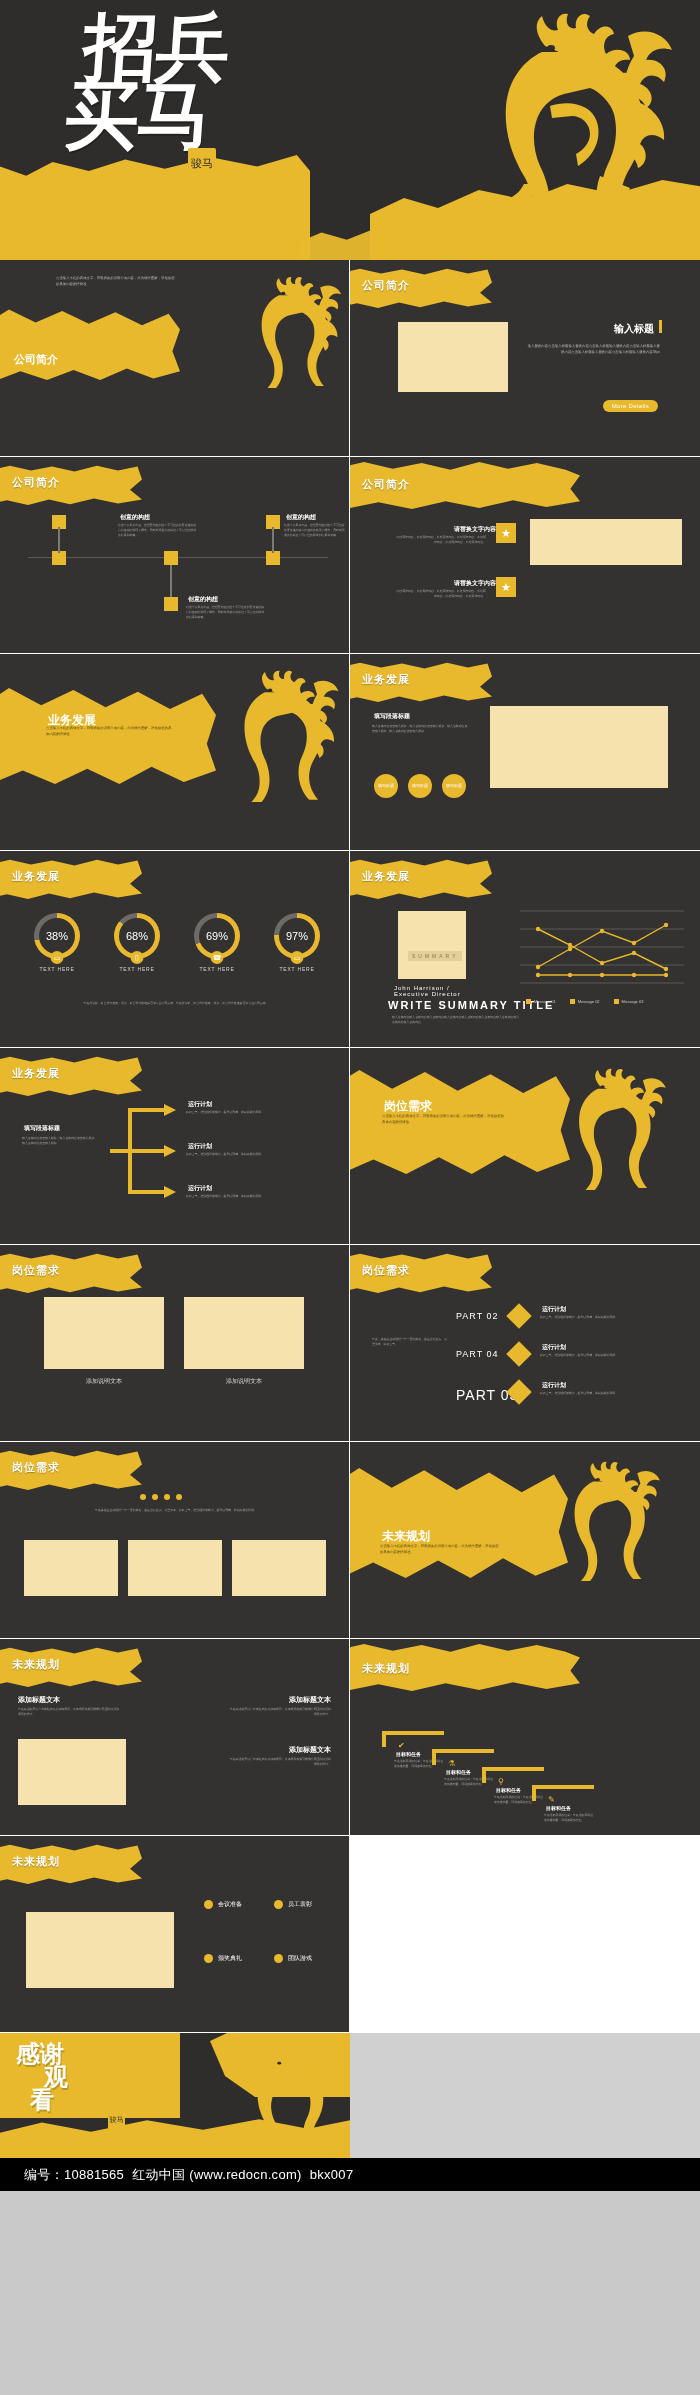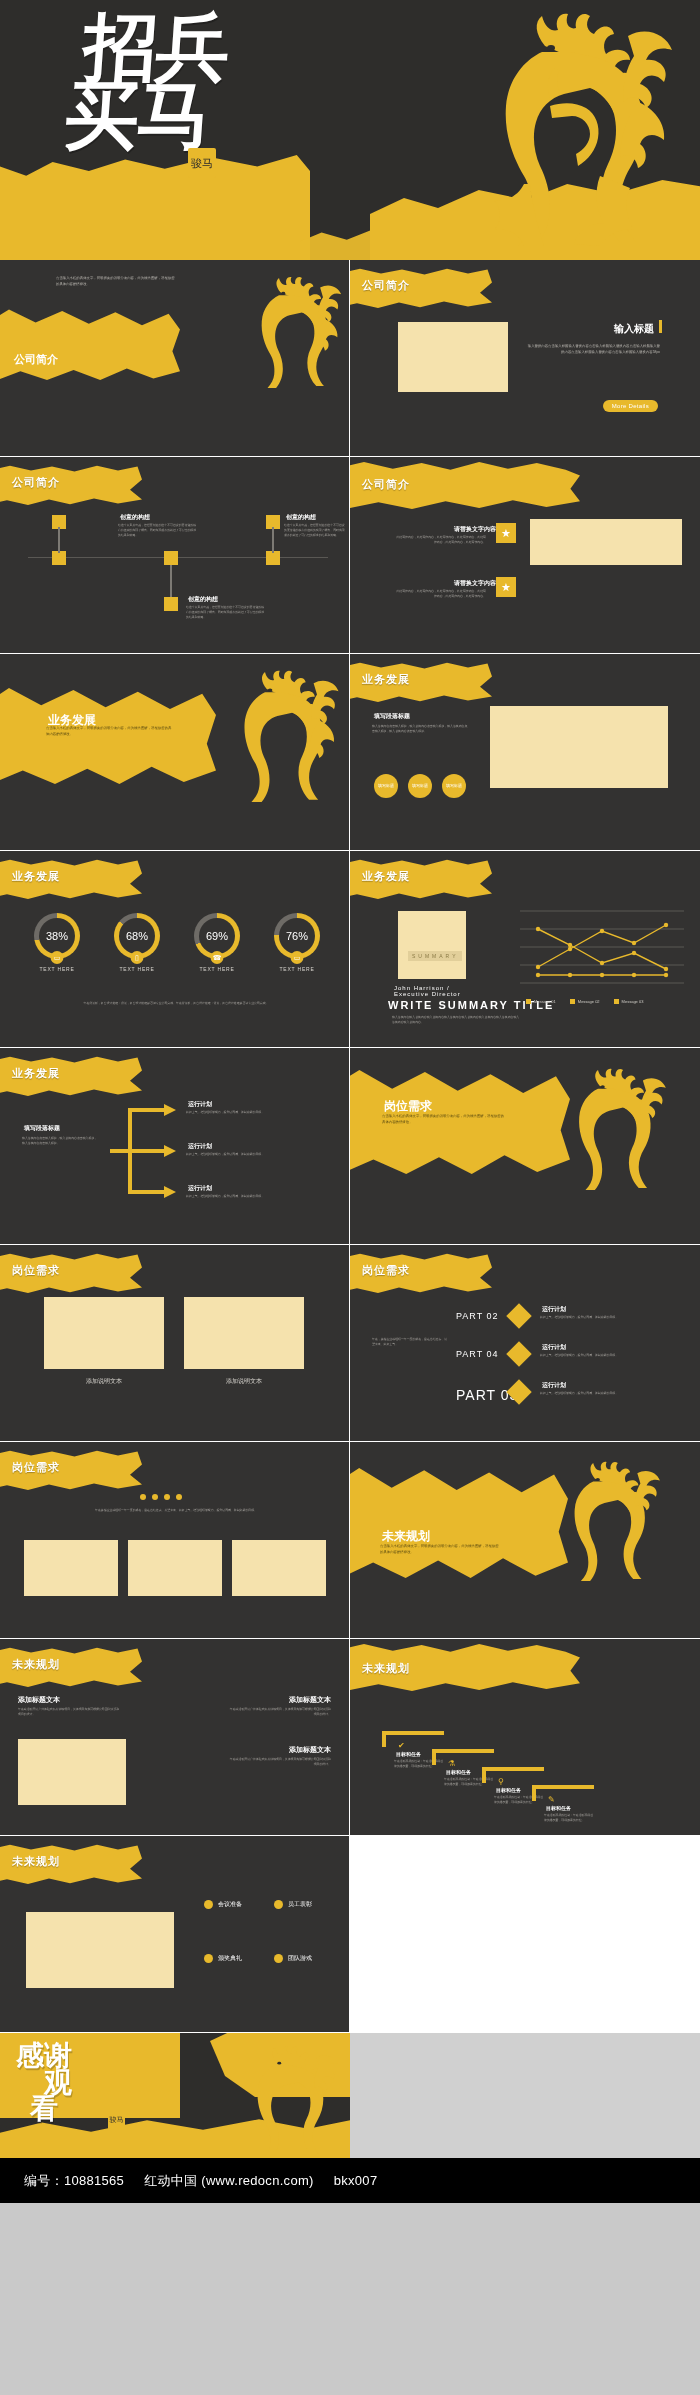--- a/index.html
+++ b/index.html
@@ -112,33 +112,33 @@
     width:350px; height:125px; position:relative; background:#2e2d2b; overflow:hidden;
   }
   .final .ybrush-a { position:absolute; left:-30px; top:-10px; width:210px; height:95px; background:#e8b92c;
     clip-path: polygon(6% 0%,100% 0%,100% 100%,0% 100%,2% 60%,0% 30%); }
   .final .ybrush-b { position:absolute; left:0; bottom:-6px; width:350px; height:52px; background:#e8b92c;
     clip-path: polygon(0% 40%, 12% 20%, 26% 38%, 42% 16%, 58% 34%, 74% 14%, 88% 32%, 100% 16%, 100% 100%, 0% 100%); }
   .final .ybrush-c { position:absolute; right:-10px; top:-6px; width:150px; height:70px; background:#e8b92c;
     clip-path: polygon(0% 20%, 20% 0%, 100% 0%, 100% 100%, 30% 100%, 10% 70%); }
   .thanks {
     position:absolute; left:16px; top:10px; z-index:6; color:#fff;
-    font-family:Liberation Serif, serif; font-weight:700; font-size:28px; line-height:0.95;
+    font-family:Liberation Serif, serif; font-weight:700; font-size:24px; line-height:0.95;
     text-shadow:1px 2px 0 rgba(0,0,0,.2);
   }
   .thanks .t2 { margin-left:28px; }
   .thanks .t3 { margin-left:14px; }
   .seal2 { position:absolute; left:108px; top:78px; width:17px; height:18px; background:#e8b92c;
     color:#2e2d2b; font-size:7px; line-height:18px; text-align:center; z-index:7;
     font-family:"Liberation Serif", serif; }
   .final-right { width:350px; height:125px; background:#d0d0d0; }
 
   .footer {
-    width:700px; height:45px; background:#000; color:#fff;
-    display:flex; align-items:center; padding-left:24px; gap:20px;
+    width:700px; height:33px; background:#000; color:#fff;
+    display:flex; align-items:center; padding-left:24px; gap:8px;
     font-size:13px; letter-spacing:.3px;
   }
 </style>
 </head>
 <body>
 
 <div class="page">
 
   <div class="cover">
     <div class="ybrush-left"></div>
@@ -296,21 +296,21 @@
           <div class="donut">
             <div class="ring" style="background:conic-gradient(#e8b92c 0% 69%, #6e6b66 69% 100%);"></div>
             <div class="hole">69%</div>
             <div class="badge">☎</div>
           </div>
           <div class="th">TEXT HERE</div>
         </div>
         <div style="width:46px;">
           <div class="donut">
             <div class="ring" style="background:conic-gradient(#e8b92c 0% 76%, #6e6b66 76% 100%);"></div>
-            <div class="hole">76%</div>
+            <div class="hole">97%</div>
             <div class="badge">▭</div>
           </div>
           <div class="th">TEXT HERE</div>
         </div>
       </div>
       <div class="tiny2" style="position:absolute;left:56px;top:150px;width:240px;text-align:center;">年会背景板，舞台设计搭建：背景，舞台设计搭建是否属专业公司完成。年会背景板，舞台设计搭建：背景，舞台设计搭建是否请专业公司完成。</div>
     </div>
 
     <div class="slide">
       <div class="banner"></div>

